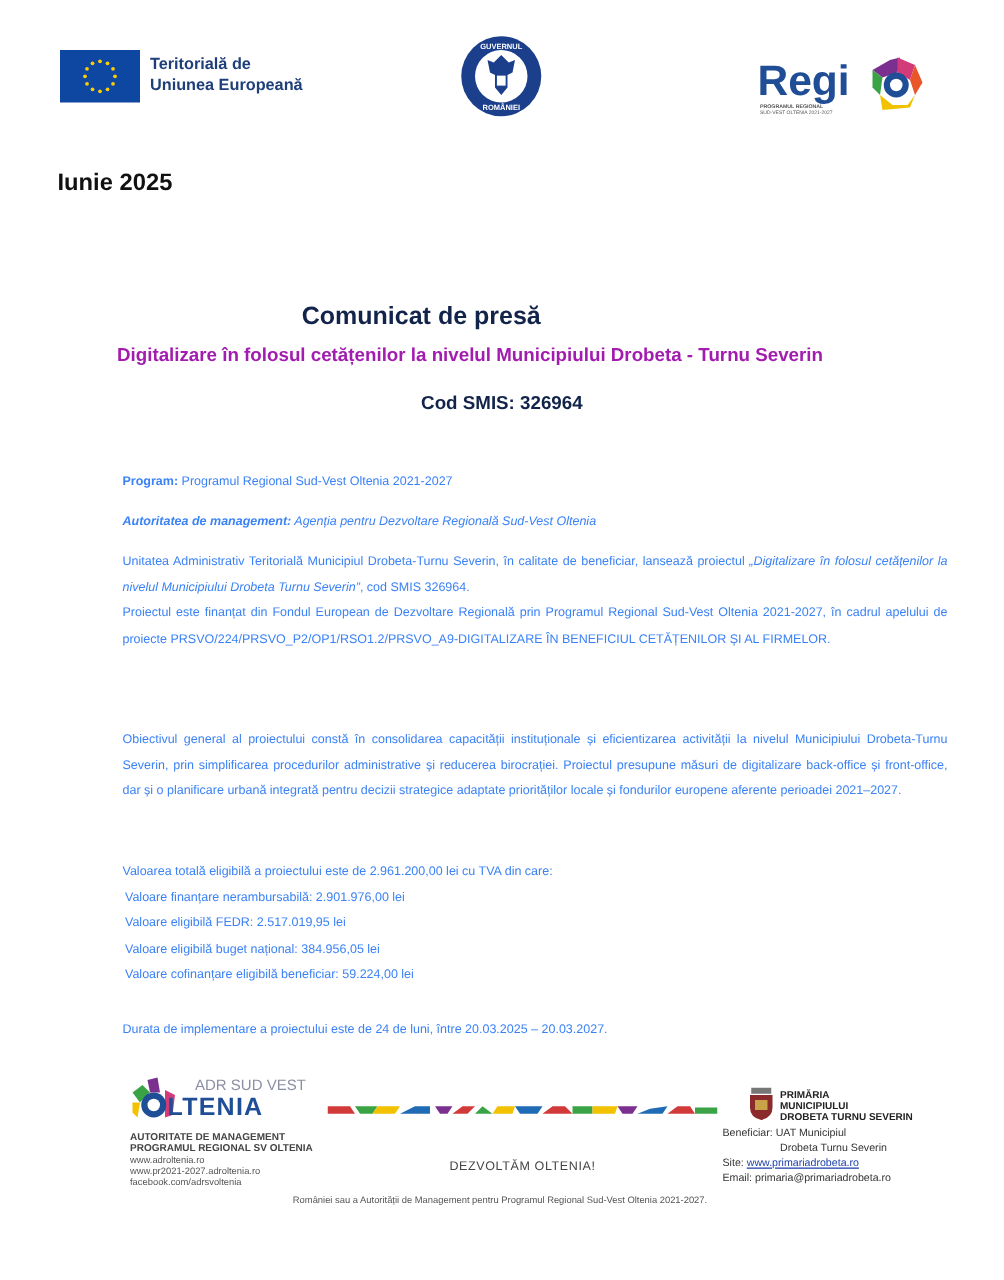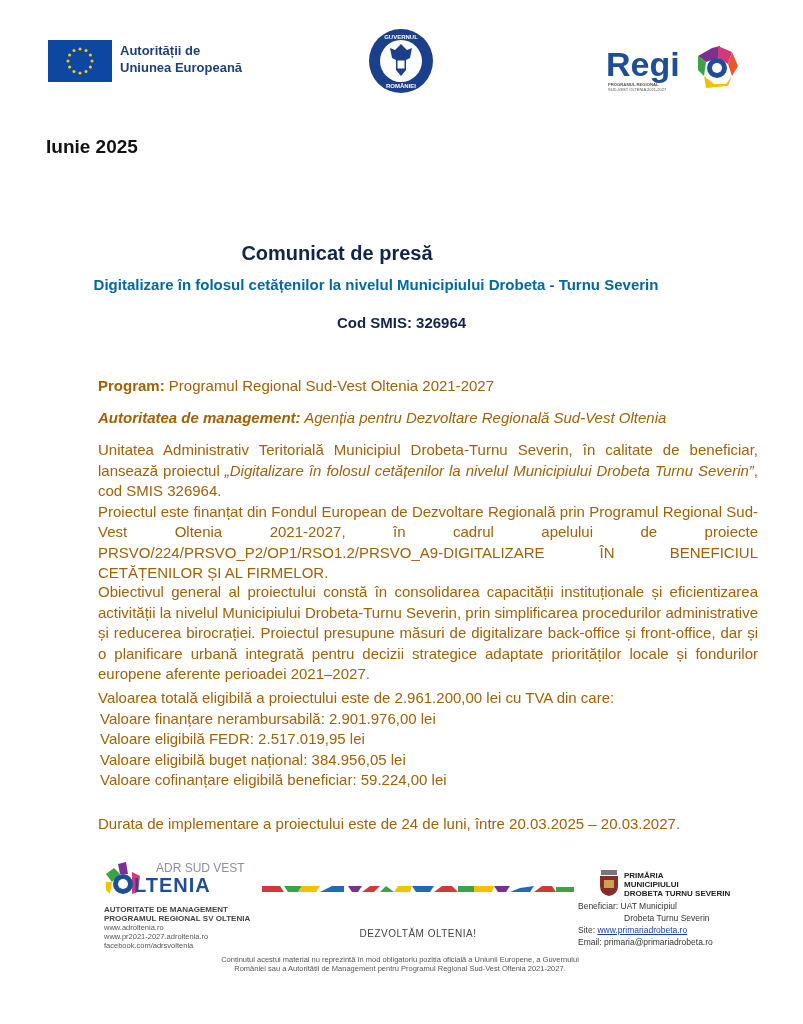--- a/index.html
+++ b/index.html
@@ -5,23 +5,23 @@
   html,body{margin:0;padding:0;background:#fff;}
   body{width:803px;height:1024px;position:relative;overflow:hidden;font-family:"Liberation Sans",sans-serif;color:#1a1a1a;}
   .abs{position:absolute;}
   
   #eu-flag{left:48px;top:40px;width:64px;height:42px;background:#0e47a1;}
   #eu-text{left:120px;top:42px;font-weight:bold;font-size:13px;line-height:17px;color:#1f3f7a;}
   #gov-logo{left:368px;top:28px;width:66px;height:66px;}
   #regio-logo{left:606px;top:40px;width:134px;height:54px;}
   #date{left:46px;top:136px;font-weight:bold;font-size:19px;color:#111;}
   #title{left:0;width:674px;top:242px;text-align:center;font-weight:bold;font-size:20px;color:#13244a;}
-  #subtitle{left:0;width:752px;top:276px;text-align:center;font-weight:bold;font-size:15px;color:#0369a1;}
+  #subtitle{left:0;width:752px;top:276px;text-align:center;font-weight:bold;font-size:15px;color:#a21caf;}
   #smis{left:0;width:803px;top:314px;text-align:center;font-weight:bold;font-size:15px;color:#13244a;}
-  .body-text{font-size:15px;line-height:20.5px;color:#a16207;}
+  .body-text{font-size:10px;line-height:20.5px;color:#3b82f6;}
   #program{left:98px;top:376px;}
   #authority{left:98px;top:408px;font-style:italic;}
   #para1{left:98px;top:440px;width:660px;text-align:justify;}
   #para2{left:98px;top:582px;width:660px;text-align:justify;}
   #values{left:98px;top:688px;width:660px;}
   #values div{padding-left:2px;}
   #values div.first{padding-left:0;}
   #duration{left:98px;top:814px;}
   b.lbl{font-weight:bold;}
   
@@ -52,21 +52,21 @@
       <circle cx="32" cy="33" r="1.5"></circle>
         <circle cx="26" cy="31.4" r="1.5"></circle>
         <circle cx="21.6" cy="27" r="1.5"></circle>
       <circle cx="20" cy="21" r="1.5"></circle>
         <circle cx="21.6" cy="15" r="1.5"></circle>
         <circle cx="26" cy="10.6" r="1.5"></circle>
     </g>
   </svg>
 </div>
 <div class="abs" id="eu-text">
-  <div>Autorității de</div>
+  <div>Teritorială de</div>
   <div>Uniunea Europeană</div>
 </div>
 
 <div class="abs" id="gov-logo">
   <svg width="66" height="66" viewBox="0 0 66 66">
     <circle cx="33" cy="33" r="32" fill="#1b3f8b"></circle>
     <circle cx="33" cy="33" r="21" fill="#fff"></circle>
     <path d="M33 16 L39 22 L44 20 L42 30 L38 32 L38 42 L33 48 L28 42 L28 32 L24 30 L22 20 L27 22 Z" fill="#1b3f8b"></path>
     <rect x="29" y="32" width="8" height="9" fill="#fff" stroke="#1b3f8b" stroke-width="1"></rect>
     <text x="33" y="11" font-size="6" fill="#fff" text-anchor="middle" font-family="Liberation Sans, sans-serif" font-weight="bold">GUVERNUL</text>
@@ -175,15 +175,14 @@
   <div>DROBETA TURNU SEVERIN</div>
 </div>
 <div class="abs" id="benef">
   <div><span>Beneficiar:</span> <span>UAT Municipiul</span></div>
   <div style="padding-left:46px">Drobeta Turnu Severin</div>
   <div><span>Site:</span> <a>www.primariadrobeta.ro</a></div>
   <div><span>Email:</span> <span>primaria@primariadrobeta.ro</span></div>
 </div>
 
 <div class="abs" id="disclaimer">
-  <div>Conținutul acestui material nu reprezintă în mod obligatoriu poziția oficială a Uniunii Europene, a Guvernului</div>
   <div>României  sau a Autorității de Management pentru Programul Regional Sud-Vest Oltenia 2021-2027.</div>
 </div>
 
 </body></html>

